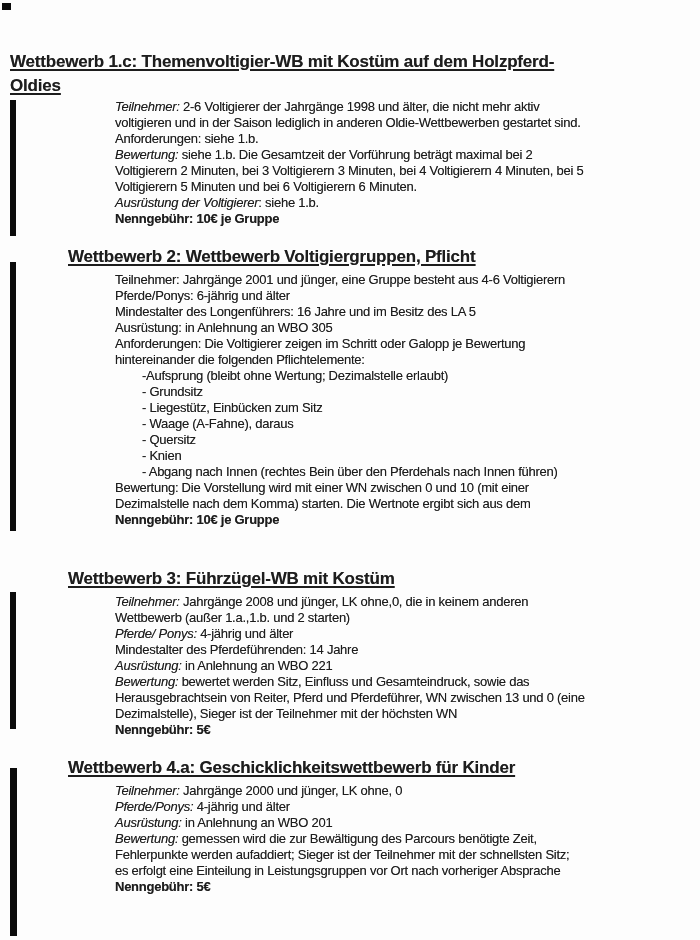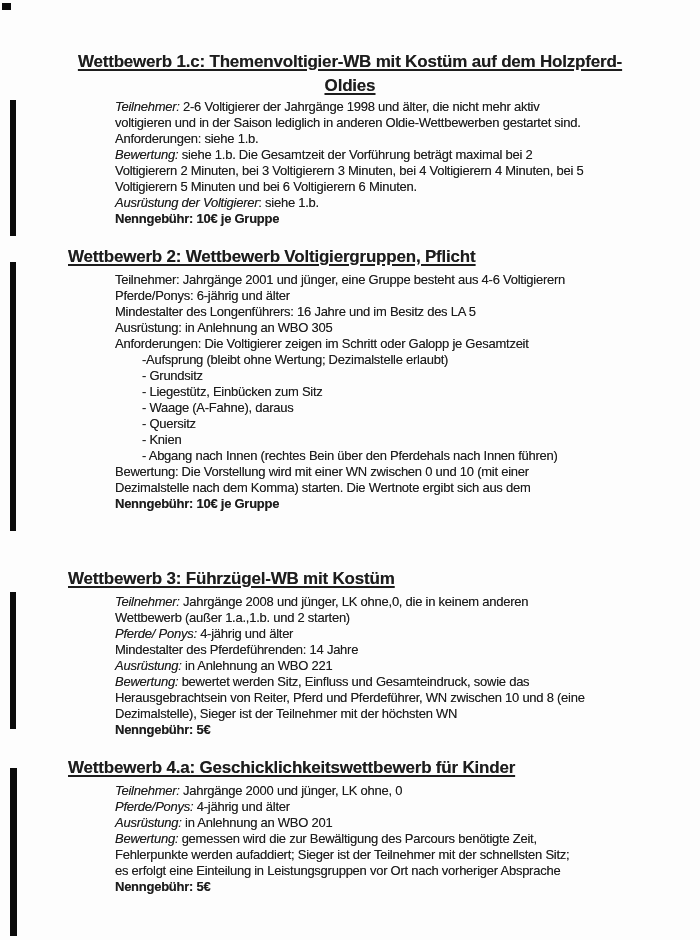--- a/index.html
+++ b/index.html
@@ -24,21 +24,20 @@
     font-weight:bold;
     letter-spacing:-0.2px;
     line-height:21px;
     text-decoration:underline;
     text-decoration-thickness:2px;
     text-underline-offset:2px;
     white-space:nowrap;
   }
   .heading.center {
     margin:0; padding:0 10px;
-    text-align:center;
     line-height:24px;
     white-space:normal;
   }
   .sec-body {
     margin:5px 0 0 115px;
     font-size:13px;
     line-height:16px;
     letter-spacing:-0.25px;
   }
   #wb-1c .sec-body { margin-top:1px; }
@@ -78,21 +77,22 @@
         <div class="line"><span class="b">Nenngebühr: 10€ je Gruppe</span></div>
       </div>
     </section>
     <section class="section" id="wb-2">
       <h2 class="heading"><span>Wettbewerb 2: Wettbewerb Voltigiergruppen, Pflicht</span></h2>
       <div class="sec-body">
         <div class="line"><span>Teilnehmer: Jahrgänge 2001 und jünger, eine Gruppe besteht aus 4-6 Voltigierern</span></div>
         <div class="line"><span>Pferde/Ponys: 6-jährig und älter</span></div>
         <div class="line"><span>Mindestalter des Longenführers: 16 Jahre und im Besitz des LA 5</span></div>
         <div class="line"><span>Ausrüstung: in Anlehnung an WBO 305</span></div>
-        <div class="line"><span>Anforderungen: Die Voltigierer zeigen im Schritt oder Galopp je Gesamtzeit</span></div>
+        <div class="line"><span>Anforderungen: Die Voltigierer zeigen im Schritt oder Galopp je Bewertung</span></div>
+        <div class="line"><span>hintereinander die folgenden Pflichtelemente:</span></div>
         <div class="line indent"><span>-Aufsprung (bleibt ohne Wertung; Dezimalstelle erlaubt)</span></div>
         <div class="line indent"><span>- Grundsitz</span></div>
         <div class="line indent"><span>- Liegestütz, Einbücken zum Sitz</span></div>
         <div class="line indent"><span>- Waage (A-Fahne), daraus</span></div>
         <div class="line indent"><span>- Quersitz</span></div>
         <div class="line indent"><span>- Knien</span></div>
         <div class="line indent"><span>- Abgang nach Innen (rechtes Bein über den Pferdehals nach Innen führen)</span></div>
         <div class="line"><span>Bewertung: Die Vorstellung wird mit einer WN zwischen 0 und 10 (mit einer</span></div>
         <div class="line"><span>Dezimalstelle nach dem Komma) starten. Die Wertnote ergibt sich aus dem</span></div>
         <div class="line"><span class="b">Nenngebühr: 10€ je Gruppe</span></div>
@@ -100,21 +100,21 @@
     </section>
     <section class="section" id="wb-3">
       <h2 class="heading"><span>Wettbewerb 3: Führzügel-WB mit Kostüm</span></h2>
       <div class="sec-body">
         <div class="line"><span class="i">Teilnehmer:</span><span> Jahrgänge 2008 und jünger, LK ohne,0, die in keinem anderen</span></div>
         <div class="line"><span>Wettbewerb (außer 1.a.,1.b. und 2 starten)</span></div>
         <div class="line"><span class="i">Pferde/ Ponys:</span><span> 4-jährig und älter</span></div>
         <div class="line"><span>Mindestalter des Pferdeführenden: 14 Jahre</span></div>
         <div class="line"><span class="i">Ausrüstung:</span><span> in Anlehnung an WBO 221</span></div>
         <div class="line"><span class="i">Bewertung:</span><span> bewertet werden Sitz, Einfluss und Gesamteindruck, sowie das</span></div>
-        <div class="line"><span>Herausgebrachtsein von Reiter, Pferd und Pferdeführer, WN zwischen 10 und 8 (eine</span></div>
+        <div class="line"><span>Herausgebrachtsein von Reiter, Pferd und Pferdeführer, WN zwischen 13 und 0 (eine</span></div>
         <div class="line"><span>Dezimalstelle), Sieger ist der Teilnehmer mit der höchsten WN</span></div>
         <div class="line"><span class="b">Nenngebühr: 5€</span></div>
       </div>
     </section>
     <section class="section" id="wb-4a">
       <h2 class="heading"><span>Wettbewerb 4.a: Geschicklichkeitswettbewerb für Kinder</span></h2>
       <div class="sec-body">
         <div class="line"><span class="i">Teilnehmer:</span><span> Jahrgänge 2000 und jünger, LK ohne, 0</span></div>
         <div class="line"><span class="i">Pferde/Ponys:</span><span> 4-jährig und älter</span></div>
         <div class="line"><span class="i">Ausrüstung:</span><span> in Anlehnung an WBO 201</span></div>

